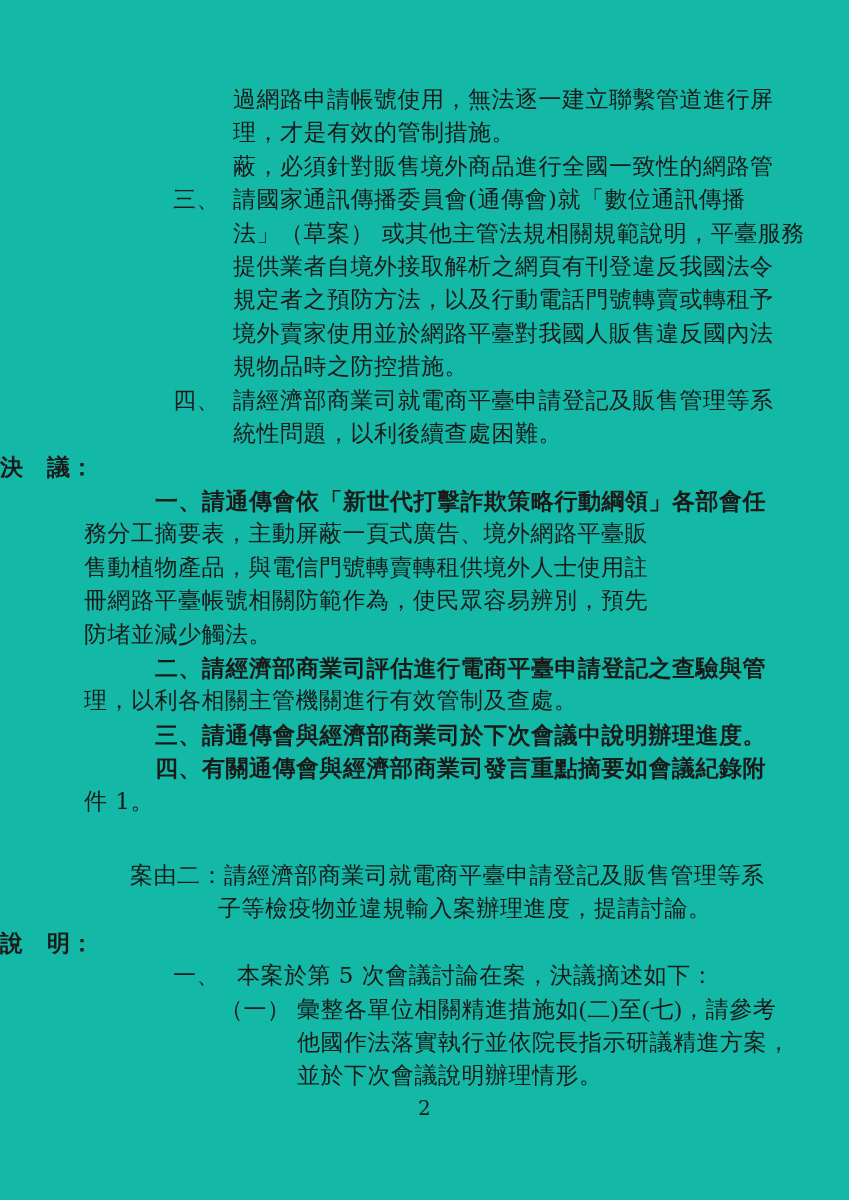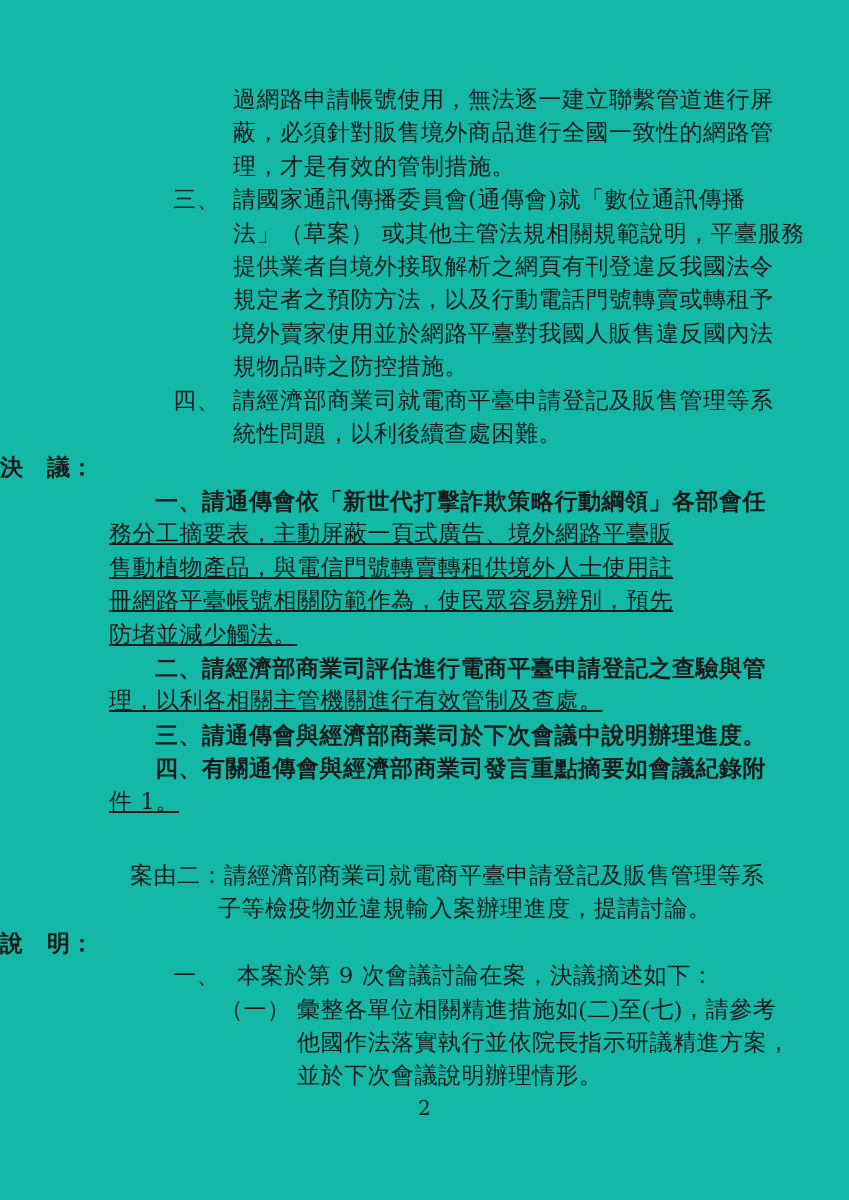--- a/index.html
+++ b/index.html
@@ -14,21 +14,21 @@
     font-size:23px;
     letter-spacing:0.5px;
     line-height:33.4px;
     overflow:hidden;
     box-sizing:border-box;
     padding-top:83px;
   }
   .ln{white-space:pre;}
   .x233{padding-left:233px;}
   .x218{padding-left:218px;}
-  .x193{padding-left:109px;text-decoration:underline;}
+  .x193{padding-left:84px;}
   .x155{padding-left:155px;font-weight:bold;}
   .x297{padding-left:297px;}
   .heading{font-weight:bold;}
   .item-top{padding-left:173px;}
   .item-sub{padding-left:173px;}
   .item-paren{padding-left:220px;font-family:Liberation Serif, serif;}
   .case-line{padding-left:130px;margin-top:41px;}
   .num60{display:inline-block;width:60px;}
   .num64{display:inline-block;width:64px;}
   .num77{display:inline-block;width:77px;}
@@ -38,22 +38,22 @@
     line-height:28px;
     margin-top:1px;
   }
 </style>
 </head>
 <body>
 
 <div class="page">
 
   <div class="ln x233">過網路申請帳號使用，無法逐一建立聯繫管道進行屏</div>
+  <div class="ln x233">理，才是有效的管制措施。</div>
   <div class="ln x233">蔽，必須針對販售境外商品進行全國一致性的網路管</div>
-  <div class="ln x233">理，才是有效的管制措施。</div>
 
   <div class="ln item-top"><span class="num60">三、</span><span>請國家通訊傳播委員會(通傳會)就「數位通訊傳播</span></div>
   <div class="ln x233">法」（草案） 或其他主管法規相關規範說明，平臺服務</div>
   <div class="ln x233">提供業者自境外接取解析之網頁有刊登違反我國法令</div>
   <div class="ln x233">規定者之預防方法，以及行動電話門號轉賣或轉租予</div>
   <div class="ln x233">境外賣家使用並於網路平臺對我國人販售違反國內法</div>
   <div class="ln x233">規物品時之防控措施。</div>
 
   <div class="ln item-top"><span class="num60">四、</span><span>請經濟部商業司就電商平臺申請登記及販售管理等系</span></div>
   <div class="ln x233">統性問題，以利後續查處困難。</div>
@@ -69,21 +69,21 @@
   <div class="ln x193">理，以利各相關主管機關進行有效管制及查處。</div>
   <div class="ln x155">三、請通傳會與經濟部商業司於下次會議中說明辦理進度。</div>
   <div class="ln x155">四、有關通傳會與經濟部商業司發言重點摘要如會議紀錄附</div>
   <div class="ln x193">件 1。</div>
 
   <div class="ln case-line"><span>案由二：</span><span>請經濟部商業司就電商平臺申請登記及販售管理等系</span></div>
   <div class="ln x218">子等檢疫物並違規輸入案辦理進度，提請討論。</div>
 
   <div class="ln heading">說　明：</div>
 
-  <div class="ln item-sub"><span class="num64">一、</span><span>本案於第 9 次會議討論在案，決議摘述如下：</span></div>
+  <div class="ln item-sub"><span class="num64">一、</span><span>本案於第 5 次會議討論在案，決議摘述如下：</span></div>
 
   <div class="ln item-paren"><span class="num77">（一）</span><span>彙整各單位相關精進措施如(二)至(七)，請參考</span></div>
   <div class="ln x297">他國作法落實執行並依院長指示研議精進方案，</div>
   <div class="ln x297">並於下次會議說明辦理情形。</div>
 
   <div class="footer">2</div>
 
 </div>
 
 </body></html>

